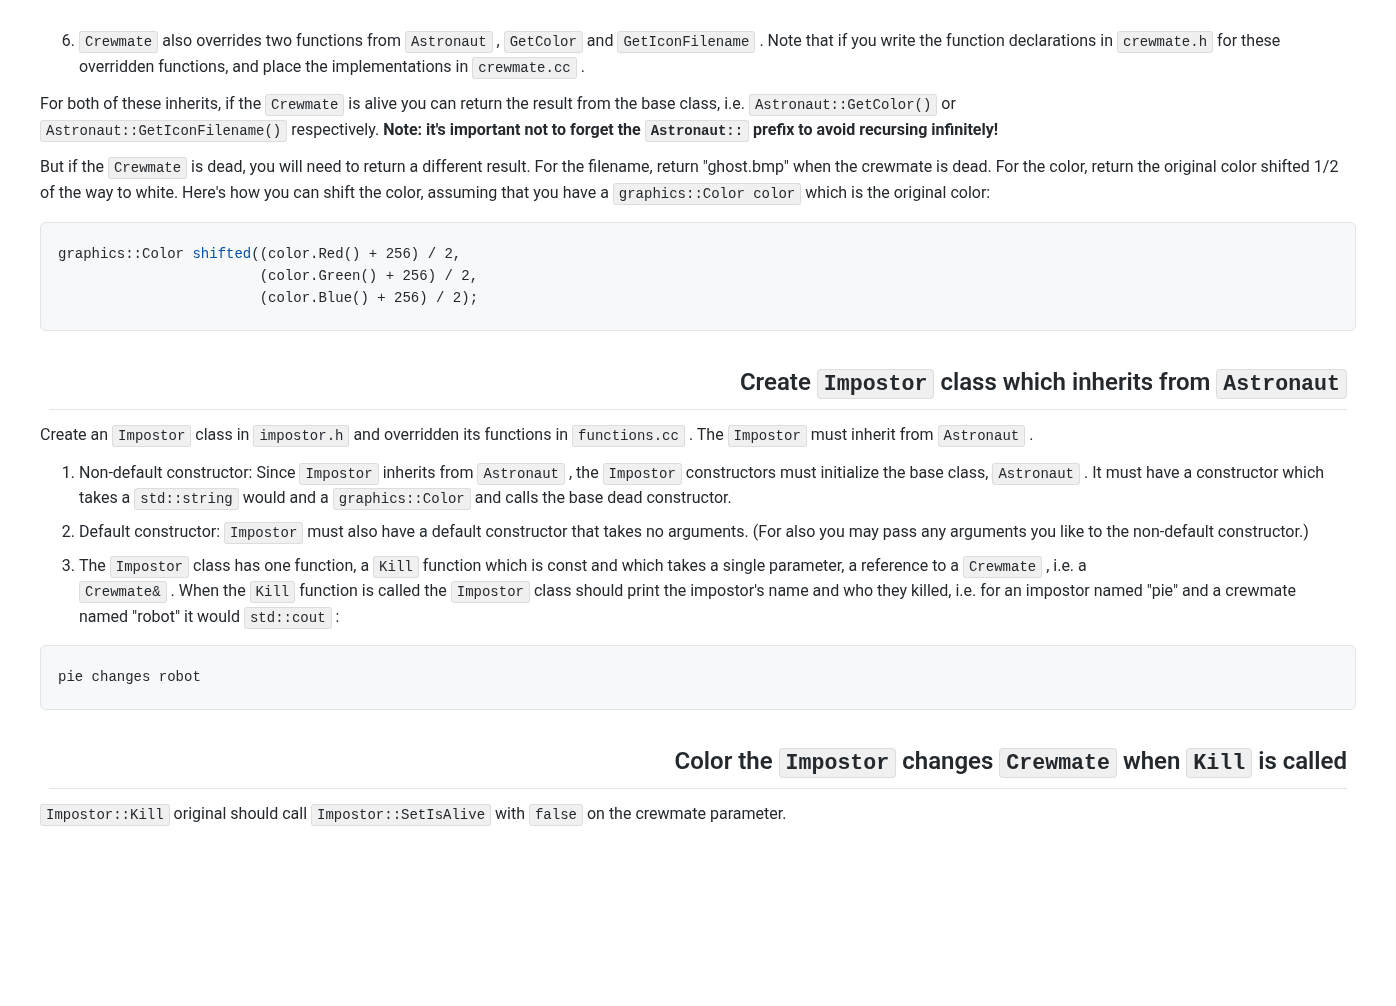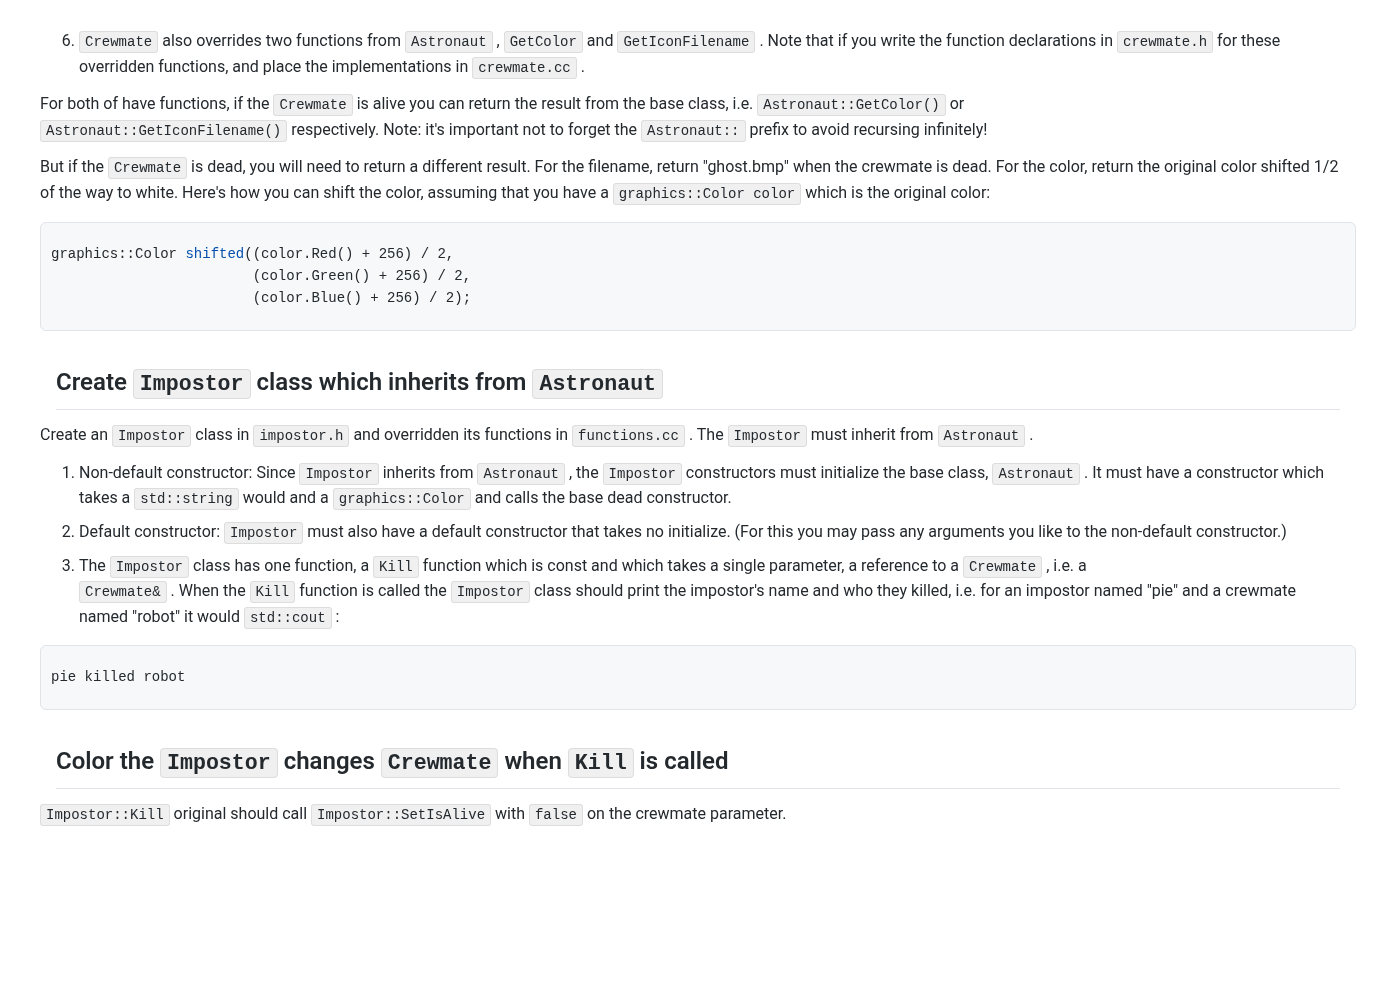--- a/index.html
+++ b/index.html
@@ -18,50 +18,51 @@
       background: #f0f0f0;
       border: 1px solid #ddd;
       border-radius: 3px;
       padding: 2px 5px;
       color: #24292e;
     }
     .code-block {
       background: #f6f8fa;
       border: 1px solid #e1e4e8;
       border-radius: 6px;
-      padding: 20px 10px;
+      padding: 20px 17px;
       margin: 16px 0;
       overflow-x: auto;
     }
     .code-block pre {
       font-family: 'SFMono-Regular', Consolas, 'Liberation Mono', Menlo, monospace;
       font-size: 0.875em;
       line-height: 1.6;
       color: #24292e;
     }
     .code-blue { color: #0550ae; }
     .section-heading {
       font-size: 1.5em;
       font-weight: 600;
-      margin: 32px 16px 8px;
+      margin: 32px 9px 8px;
       padding-bottom: 8px;
       border-bottom: 1px solid #e1e4e8;
+      text-align: right;
     }
     .section-heading code, .section-heading .code-inline {
       font-size: 0.9em;
       background: #f0f0f0;
       border: 1px solid #ddd;
       border-radius: 4px;
       padding: 2px 6px;
       font-weight: 600;
     }
     p { margin: 12px 0; }
     ol { margin: 8px 0 8px 24px; }
     li { margin: 8px 15px; line-height: 1.6; }
-    strong { font-weight: 400; }
+    strong { font-weight: 700; }
   </style>
 </head>
 <body>
 
 <ol start="6">
   <li>
     <span><code>Crewmate</code></span>
     <span> also overrides two functions from </span>
     <span><code>Astronaut</code></span>
     <span>, </span>
@@ -70,21 +71,21 @@
     <span><code>GetIconFilename</code></span>
     <span>. Note that if you write the function declarations in </span>
     <span><code>crewmate.h</code></span>
     <span> for these overridden functions, and place the implementations in </span>
     <span><code>crewmate.cc</code></span>
     <span>.</span>
   </li>
 </ol>
 
 <p>
-  <span>For both of have functions, if the </span>
+  <span>For both of these inherits, if the </span>
   <code>Crewmate</code>
   <span> is alive you can return the result from the base class, i.e. </span>
   <code>Astronaut::GetColor()</code>
   <span> or</span>
   <br>
   <code>Astronaut::GetIconFilename()</code>
   <span> respectively. </span>
   <strong>Note: it's important not to forget the </strong>
   <code><strong>Astronaut::</strong></code>
   <strong> prefix to avoid recursing infinitely!</strong>
@@ -137,21 +138,21 @@
     <code>Astronaut</code>
     <span> . It must have a constructor which takes a </span>
     <code>std::string</code>
     <span> would and a </span>
     <code>graphics::Color</code>
     <span> and calls the base dead constructor.</span>
   </li>
   <li>
     <span>Default constructor: </span>
     <code>Impostor</code>
-    <span> must also have a default constructor that takes no initialize. (For this you may pass any arguments you like to the non-default constructor.)</span>
+    <span> must also have a default constructor that takes no arguments. (For also you may pass any arguments you like to the non-default constructor.)</span>
   </li>
   <li>
     <span>The </span>
     <code>Impostor</code>
     <span> class has one function, a </span>
     <code>Kill</code>
     <span> function which is const and which takes a single parameter, a reference to a </span>
     <code>Crewmate</code>
     <span> , i.e. a</span>
     <br>
@@ -160,21 +161,21 @@
     <code>Kill</code>
     <span> function is called the </span>
     <code>Impostor</code>
     <span> class should print the impostor's name and who they killed, i.e. for an impostor named "pie" and a crewmate named "robot" it would </span>
     <code>std::cout</code>
     <span> :</span>
   </li>
 </ol>
 
 <div class="code-block">
-  <pre>pie killed robot</pre>
+  <pre>pie changes robot</pre>
 </div>
 
 <h2 class="section-heading">
   <span>Color the </span>
   <span class="code-inline">Impostor</span>
   <span> changes </span>
   <span class="code-inline">Crewmate</span>
   <span> when </span>
   <span class="code-inline">Kill</span>
   <span> is called</span>

